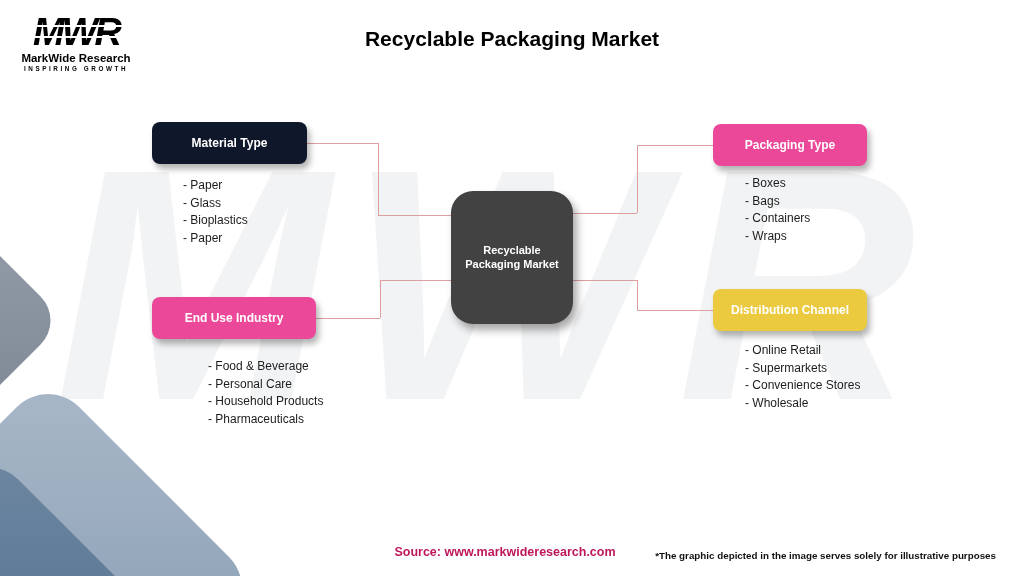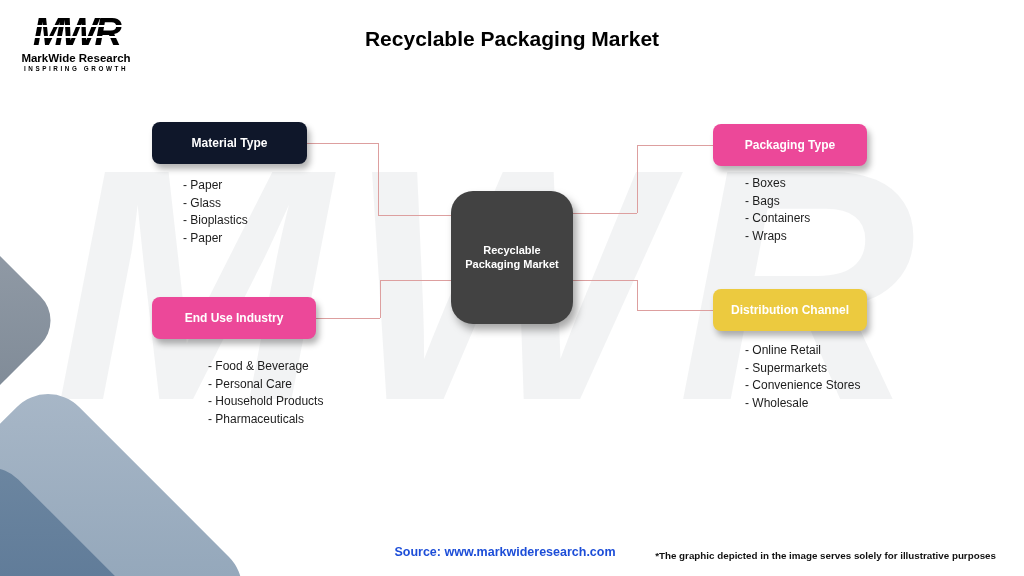--- a/index.html
+++ b/index.html
@@ -43,21 +43,21 @@
   .logo-name { font-size:11.5px; font-weight:700; color:#000; margin-top:0px; }
   .logo-tagline { font-size:6.3px; font-weight:700; letter-spacing:2.6px; color:#000; margin-top:1px; }
 
   
   .page-title {
     position:absolute; left:0; top:27px; width:100%; text-align:center;
     font-size:21px; font-weight:700; color:#000; z-index:3;
   }
   .source-line {
     position:absolute; left:0; top:545px; width:1010px; text-align:center;
-    font-size:12.5px; font-weight:700; color:#1d4ed8; z-index:3;
+    font-size:12.5px; font-weight:700; color:#be185d; z-index:3;
   }
   .disclaimer {
     position:absolute; right:28px; top:550px;
     font-size:9.8px; font-weight:600; color:#111; z-index:3;
   }
 
   
   .node-header {
     position:absolute; height:42px; border-radius:8px; z-index:3;
     display:flex; align-items:center; justify-content:center;

